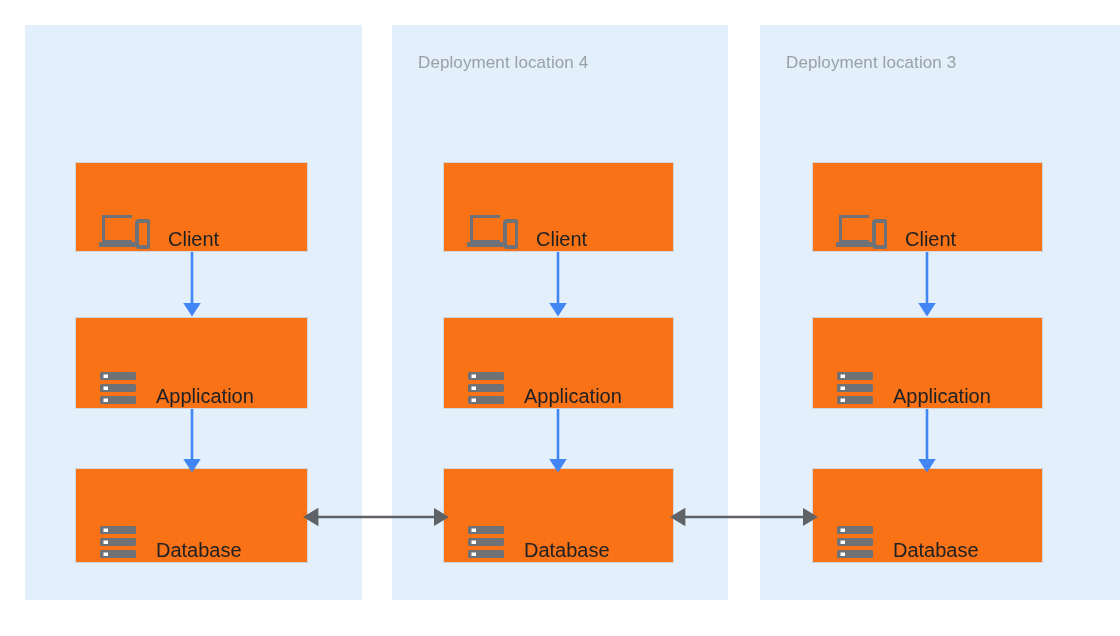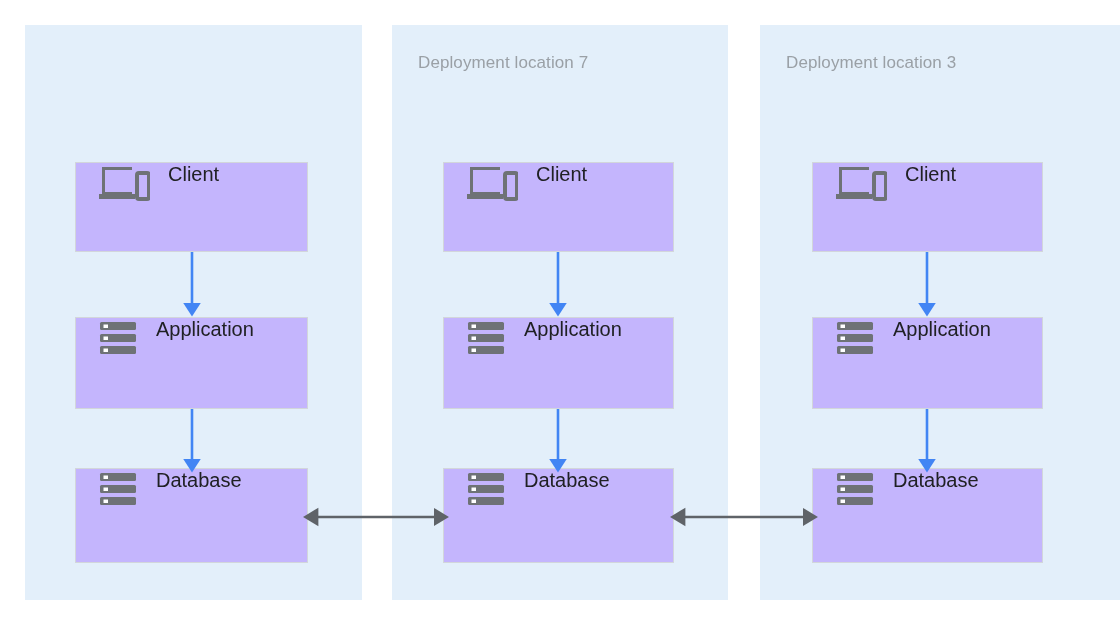--- a/index.html
+++ b/index.html
@@ -28,25 +28,25 @@
     position: absolute;
     left: 26px;
     top: 28px;
     font-size: 17px;
     color: #9AA0A6;
     letter-spacing: 0.1px;
     white-space: nowrap;
   }
   .node {
     position: absolute;
-    background: #c4b5fd;
+    background: #f97316;
     border: 1px solid #D2D6DB;
     box-sizing: border-box;
     display: flex;
-    align-items: flex-start;
+    align-items: flex-end;
   }
   .node-icon {
     flex: 0 0 auto;
     display: flex;
     align-items: center;
     justify-content: center;
   }
   .node-label {
     font-size: 20px;
     color: #202124;
@@ -102,21 +102,21 @@
           <rect x="5.5" y="18.5" width="4.5" height="3.5" fill="#ffffff"></rect>
           <rect x="2" y="28" width="36" height="8" rx="1.5" fill="#6E7276"></rect>
           <rect x="5.5" y="30.5" width="4.5" height="3.5" fill="#ffffff"></rect>
         </svg>
       </span>
       <span class="node-label" style="margin-left:18px;">Database</span>
     </div>
   </div>
 
   <div class="panel" style="left:392px; top:25px; width:336px; height:575px;">
-    <div class="panel-title">Deployment location 7</div>
+    <div class="panel-title">Deployment location 4</div>
 
     <div class="node" style="left:51px; top:137px; width:231px; height:90px; padding-left:22px;">
       <span class="node-icon">
         <svg width="52" height="40" viewBox="0 0 52 40">
           <path d="M4 4 h30 v3 h-27 v22 h27 v3 h-30 z" fill="#6E7276"></path>
           <rect x="1" y="31" width="36" height="5" fill="#6E7276"></rect>
           <rect x="39" y="10" width="12" height="26" rx="2" fill="none" stroke="#6E7276" stroke-width="4"></rect>
         </svg>
       </span>
       <span class="node-label" style="margin-left:18px;">Client</span>

